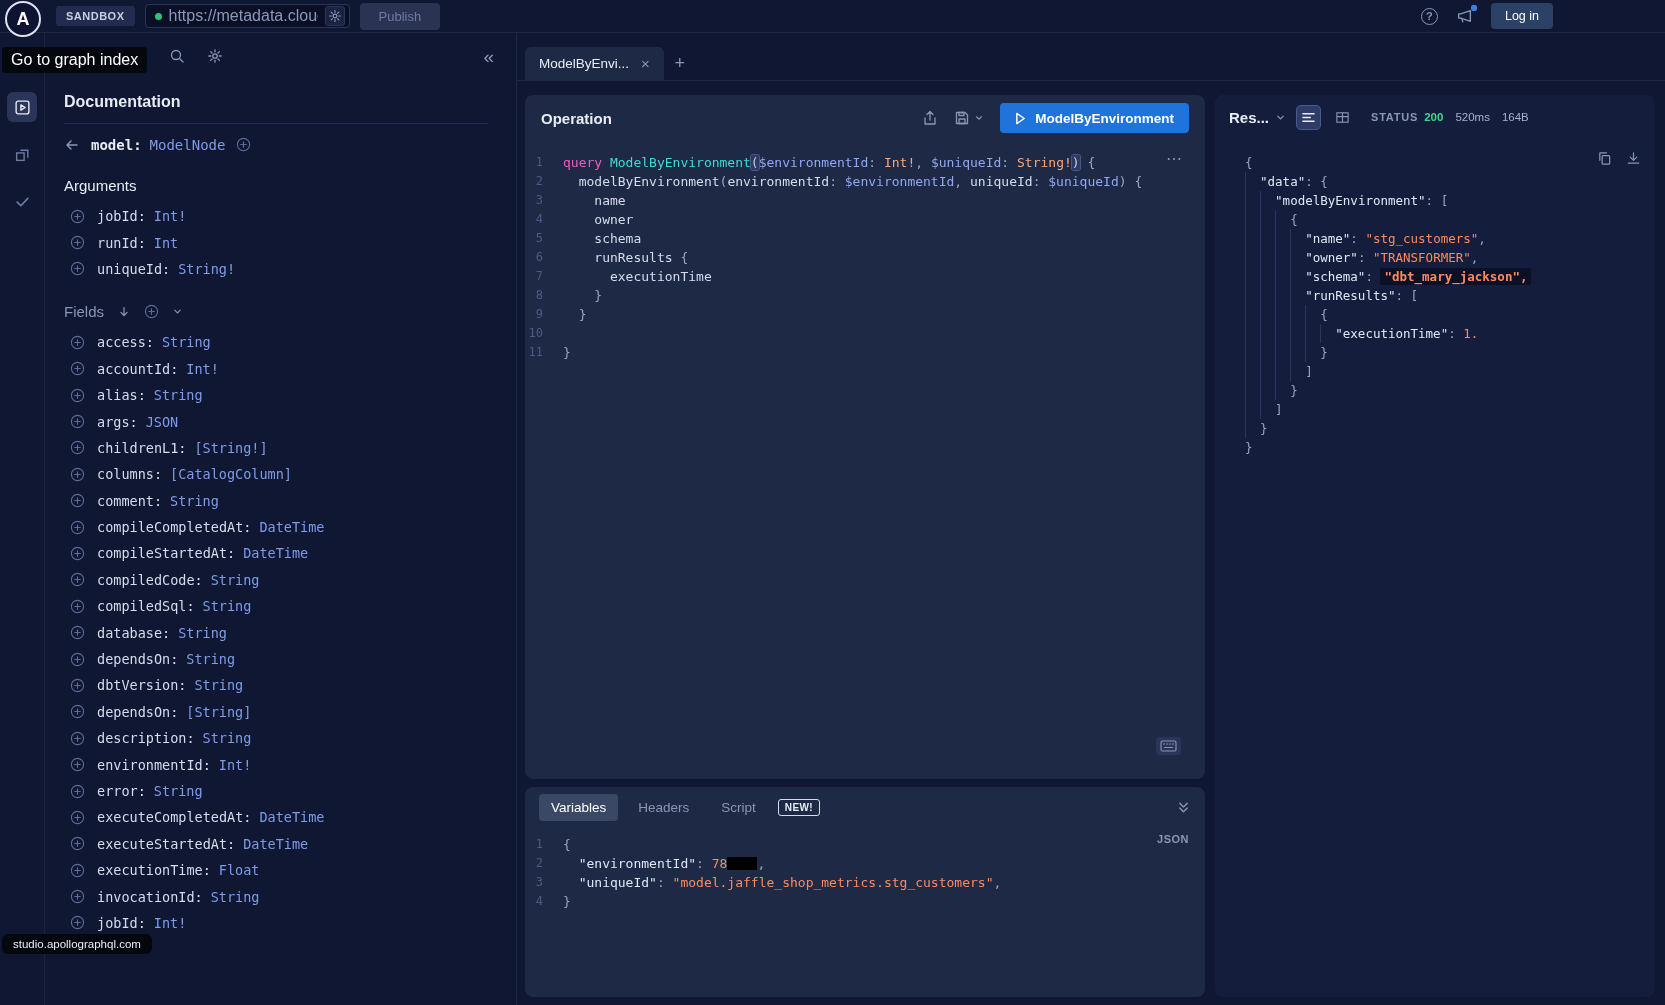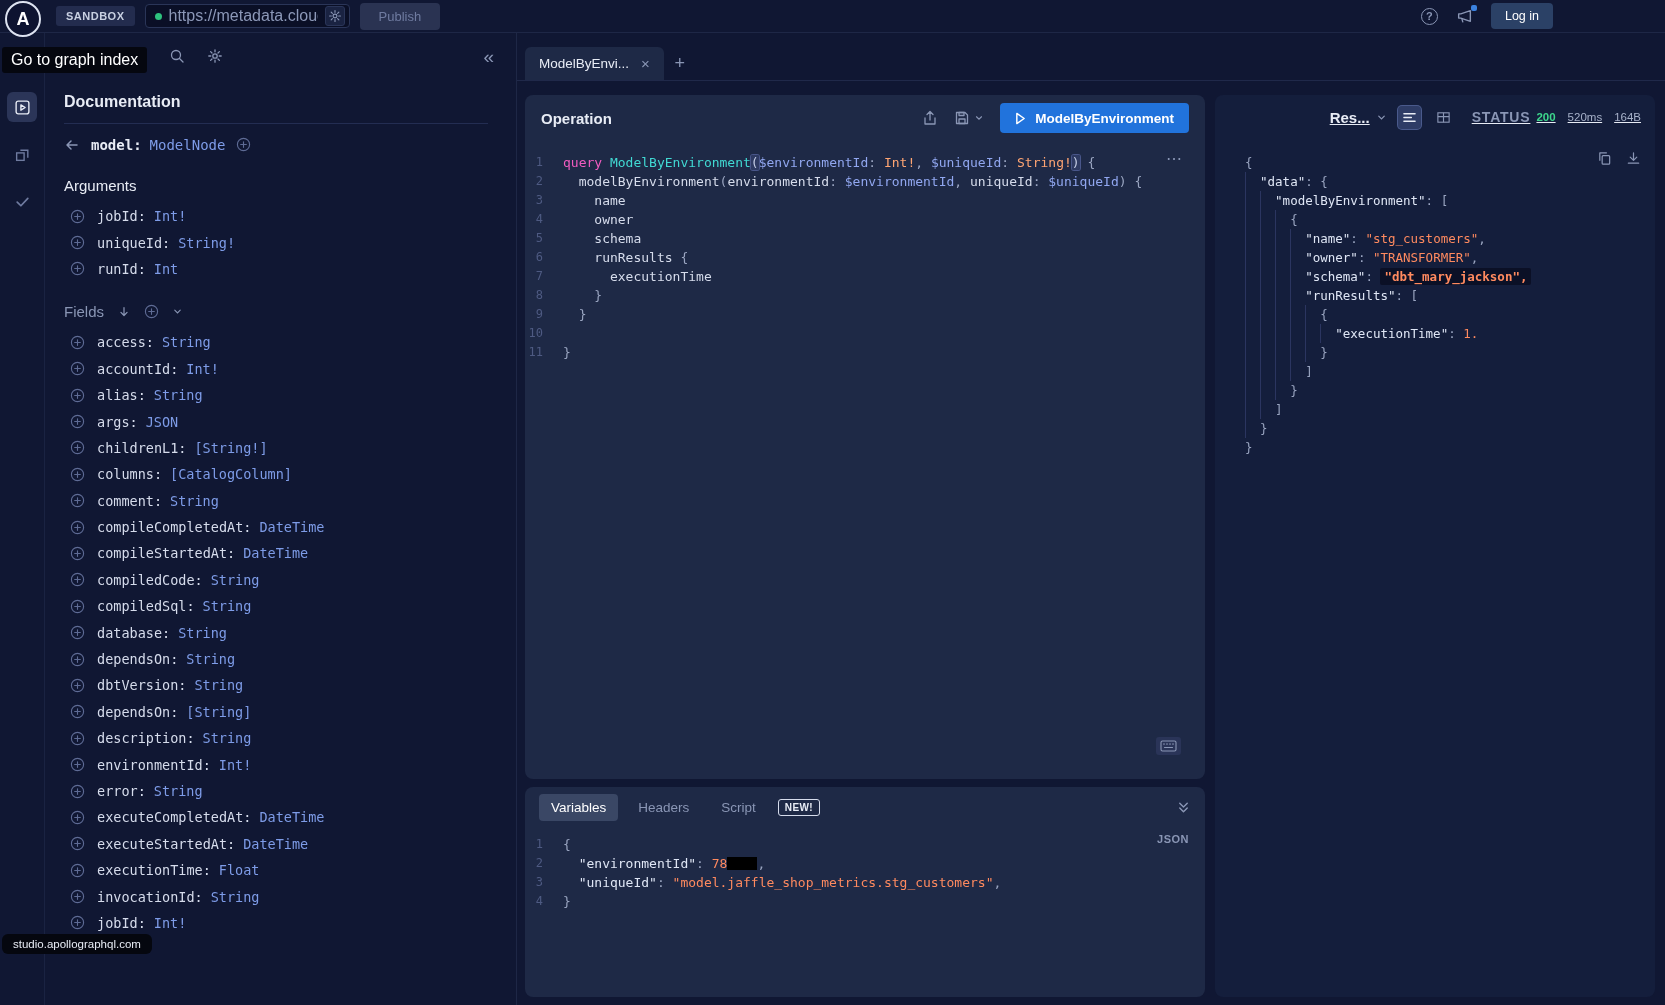--- a/index.html
+++ b/index.html
@@ -144,29 +144,29 @@
   .vtab.active { background:#3A4765; color:#FFFFFF; }
   .new-badge { border:1px solid #D6DCEC; color:#E8ECF5; border-radius:3px; font-size:10px;
     font-weight:bold; letter-spacing:.4px; padding:2px 6px; margin-left:2px; }
   .collapse-double { margin-left:auto; color:#8A96B5; cursor:pointer; display:flex; }
   .vars-editor { padding-top:8px; }
   .json-label { position:absolute; top:6px; right:16px; color:#8A96B5; font-size:11px;
     font-weight:bold; letter-spacing:.5px; font-family:"Liberation Sans", sans-serif; }
 
   
   .resp-card { flex:1; background:#141E3C; display:flex; flex-direction:column; min-height:0; }
-  .resp-head { height:44px; flex:none; display:flex; align-items:center; justify-content:flex-end;
-    gap:11px; padding:0 14px;text-decoration:underline; }
+  .resp-head { height:44px; flex:none; display:flex; align-items:center; 
+    gap:11px; padding:0 14px; }
   .resp-title-wrap { display:flex; align-items:center; gap:6px; cursor:pointer; }
   .resp-title { font-size:15px; font-weight:bold; white-space:nowrap; }
   .chev { color:#8A96B5; display:flex; }
   .view-btn { color:#8A96B5; padding:4px; border-radius:4px; cursor:pointer; display:flex; }
   .view-btn.active { background:#2E3C66; box-shadow:0 0 0 1px #4A5A8C; color:#E8ECF5; }
   .resp-meta { display:flex; align-items:center; gap:12px; margin-left:6px; }
-  .status-label { color:#8A96B5; font-size:14px; font-weight:bold; letter-spacing:.8px; }
+  .status-label { color:#8A96B5; font-size:11px; font-weight:bold; letter-spacing:.8px; }
   .status-code { color:#3DD68C; font-size:11.5px; font-weight:bold; margin-left:-6px; }
   .resp-time, .resp-size { color:#A7B1C9; font-size:11.5px; }
   .resp-body { flex:1; position:relative; padding:14px 14px 0 30px; min-height:0; overflow:hidden; }
   .resp-body .codeblock { font-size:12.5px; }
   .resp-actions { position:absolute; top:12px; right:14px; display:flex; gap:14px; color:#8A96B5; z-index:2; }
   .resp-actions span { cursor:pointer; display:flex; }
 
   
   .tooltip { position:absolute; left:2px; top:47px; background:#05070F; color:#FFFFFF;
     font-size:16px; padding:4px 9px; border-radius:3px; z-index:40; white-space:nowrap; }
@@ -297,33 +297,33 @@
     <span class="f-type">Int!</span>
   </div>
 
   <div class="doc-row">
     <span class="plus-circle">
       <svg width="15" height="15" viewBox="0 0 16 16" fill="none" stroke="currentColor" stroke-width="1.2" stroke-linecap="round">
                   <circle cx="8" cy="8" r="6.5"></circle>
                   <path d="M8 5v6M5 8h6"></path>
                 </svg>
     </span>
+    <span class="f-name">runId:</span>
+    <span class="f-type">Int</span>
+  </div>
+
+  <div class="doc-row">
+    <span class="plus-circle">
+      <svg width="15" height="15" viewBox="0 0 16 16" fill="none" stroke="currentColor" stroke-width="1.2" stroke-linecap="round">
+                  <circle cx="8" cy="8" r="6.5"></circle>
+                  <path d="M8 5v6M5 8h6"></path>
+                </svg>
+    </span>
     <span class="f-name">uniqueId:</span>
     <span class="f-type">String!</span>
-  </div>
-
-  <div class="doc-row">
-    <span class="plus-circle">
-      <svg width="15" height="15" viewBox="0 0 16 16" fill="none" stroke="currentColor" stroke-width="1.2" stroke-linecap="round">
-                  <circle cx="8" cy="8" r="6.5"></circle>
-                  <path d="M8 5v6M5 8h6"></path>
-                </svg>
-    </span>
-    <span class="f-name">runId:</span>
-    <span class="f-type">Int</span>
   </div>
 </div>
         <div class="fields-head">
           <h3 class="docs-h3">Fields</h3>
           <span class="tiny-chev">
             <svg width="14" height="14" viewBox="0 0 16 16" fill="none" stroke="currentColor" stroke-width="1.4" stroke-linecap="round" stroke-linejoin="round">
                 <path d="M8 3v9M4.5 8.5L8 12l3.5-3.5"></path>
               </svg>
           </span>
           <span class="plus-circle">

